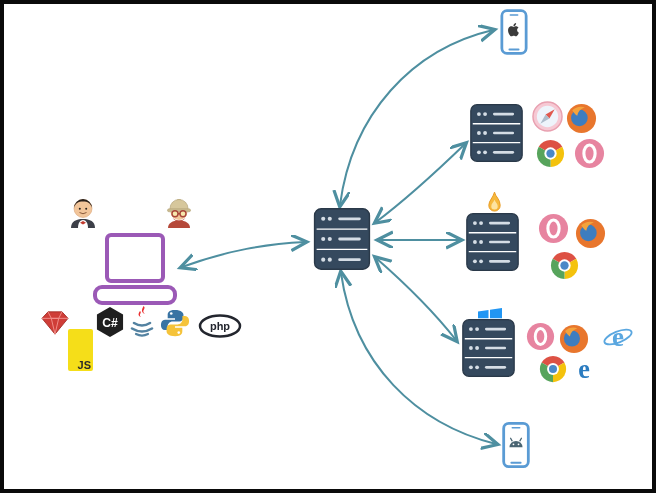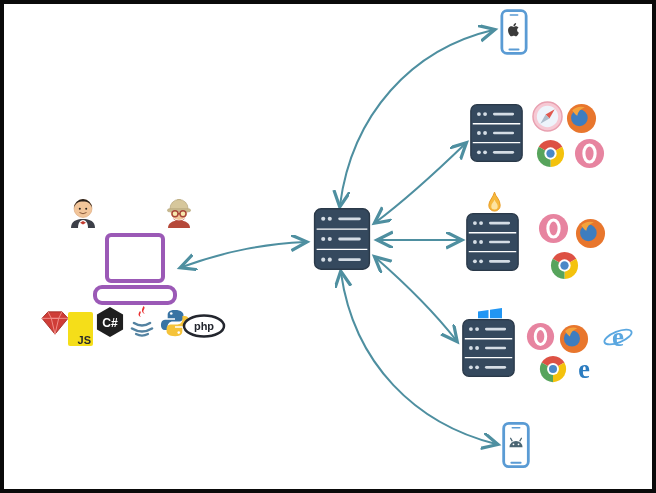--- a/index.html
+++ b/index.html
@@ -1,20 +1,20 @@
 <!DOCTYPE html>
 <html><head>
 <meta charset="utf-8">
 <style>
   html,body{margin:0;padding:0;background:#fff;font-family:"Liberation Sans",sans-serif;}
   .frame{position:relative;width:656px;height:493px;box-sizing:border-box;border:4px solid #0a0a0a;background:#fff;overflow:hidden;}
   .icon{position:absolute;}
   .icon svg{display:block;}
   #arrows{position:absolute;left:0;top:0;width:100%;height:100%;}
-  .js-tile{position:absolute;left:64px;top:308px;width:25px;height:34px;background:#f5de19;border-radius:2px;}
+  .js-tile{position:absolute;left:64px;top:325px;width:25px;height:42px;background:#f5de19;border-radius:2px;}
   .js-tile span{position:absolute;right:2px;bottom:0;font-weight:bold;font-size:11px;color:#2a2a2a;}
 </style>
 </head>
 <body>
 
 <div class="frame">
 
   <svg id="arrows" viewBox="0 0 648 485">
     <defs>
       <marker id="ae" markerWidth="10" markerHeight="10" refX="7" refY="4" orient="auto">
@@ -99,21 +99,21 @@
 
   <div class="icon" style="left:156px;top:304px">
     <svg width="30" height="30" viewBox="0 0 32 32">
       <path d="M15.8 2c-6.6 0-7.6 2.9-7.6 5.3v3.6h7.8v1.6H5.2C2.4 12.5 1 15 1 18.1c0 3 1.4 5.4 4.2 5.4h2.9v-3.8c0-3 2.5-5.3 5.3-5.3h7.2c2.5 0 4.4-2 4.4-4.5V7.3C25 4.9 23 2 15.8 2z" fill="#3873a3"></path>
       <circle cx="12" cy="5.8" r="1.4" fill="#ffffff"></circle>
       <path d="M16.2 30c6.6 0 7.6-2.9 7.6-5.3v-3.6H16v-1.6h10.8c2.8 0 4.2-2.5 4.2-5.6 0-3-1.4-5.4-4.2-5.4h-2.9v3.8c0 3-2.5 5.3-5.3 5.3h-7.2c-2.5 0-4.4 2-4.4 4.5v2.6C7 27.1 9 30 16.2 30z" fill="#f5c33a"></path>
       <circle cx="20" cy="26.2" r="1.4" fill="#ffffff"></circle>
     </svg>
   </div>
 
-  <div class="icon" style="left:178px;top:310px">
+  <div class="icon" style="left:194px;top:310px">
     <svg width="44" height="24" viewBox="0 0 44 24">
       <ellipse cx="22" cy="12" rx="20" ry="10.5" fill="#ffffff" stroke="#23262e" stroke-width="2.5"></ellipse>
       <text x="22" y="16" text-anchor="middle" font-size="11" font-weight="bold" fill="#23262e" font-family="Liberation Sans, sans-serif">php</text>
     </svg>
   </div>
 
   <div class="icon" style="left:307px;top:204px">
     <svg width="62" height="62" viewBox="0 0 60 66">
       <rect x="0.8" y="0.8" width="58.4" height="64.4" rx="7" fill="#35495e" stroke="#2a3949" stroke-width="1.5"></rect>
       <path d="M3 22.5 h54 M3 44 h54" stroke="#ffffff" stroke-width="1.5"></path>

